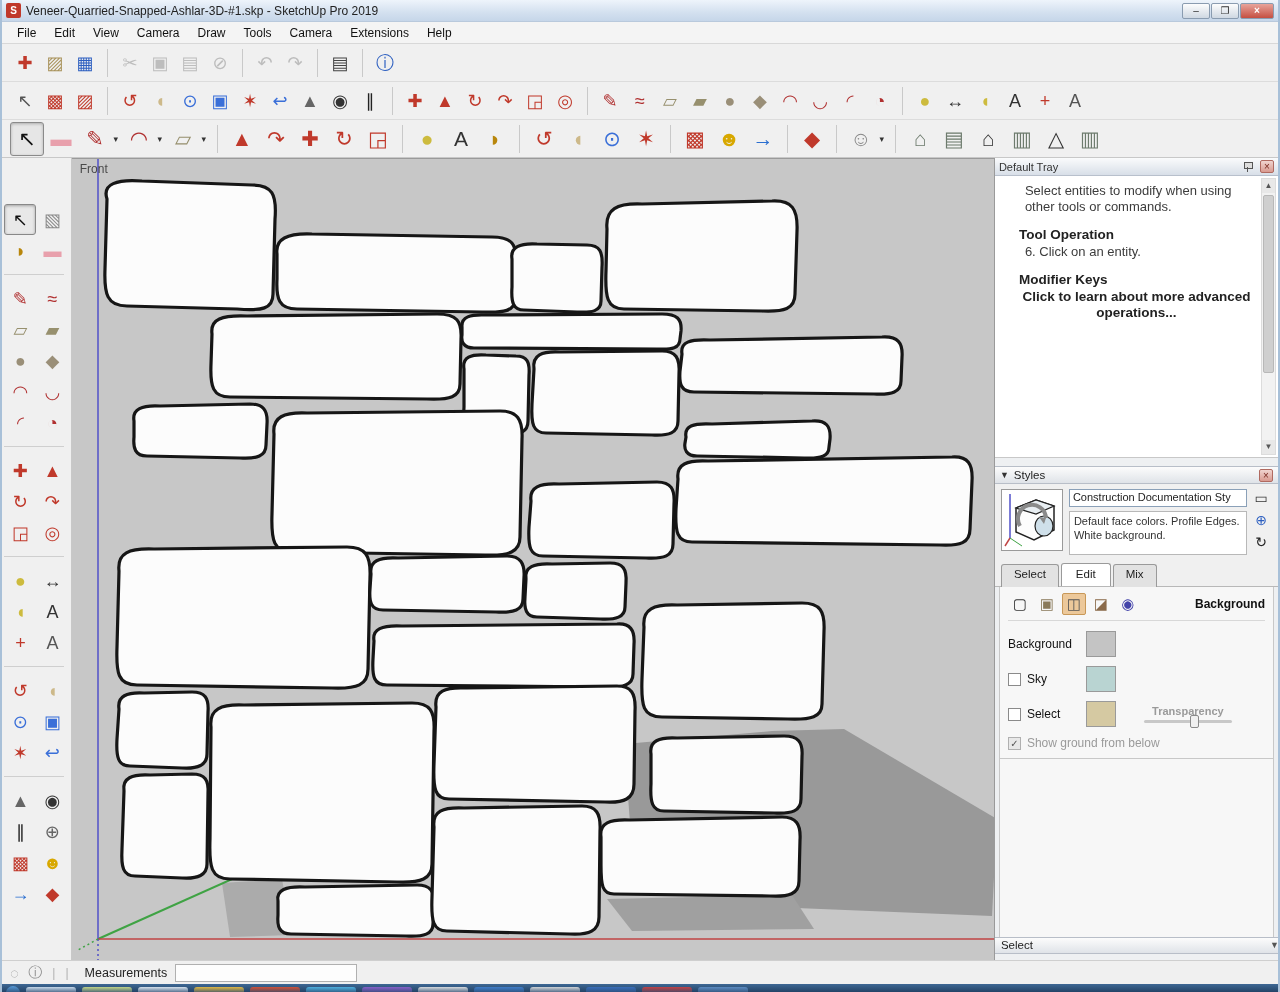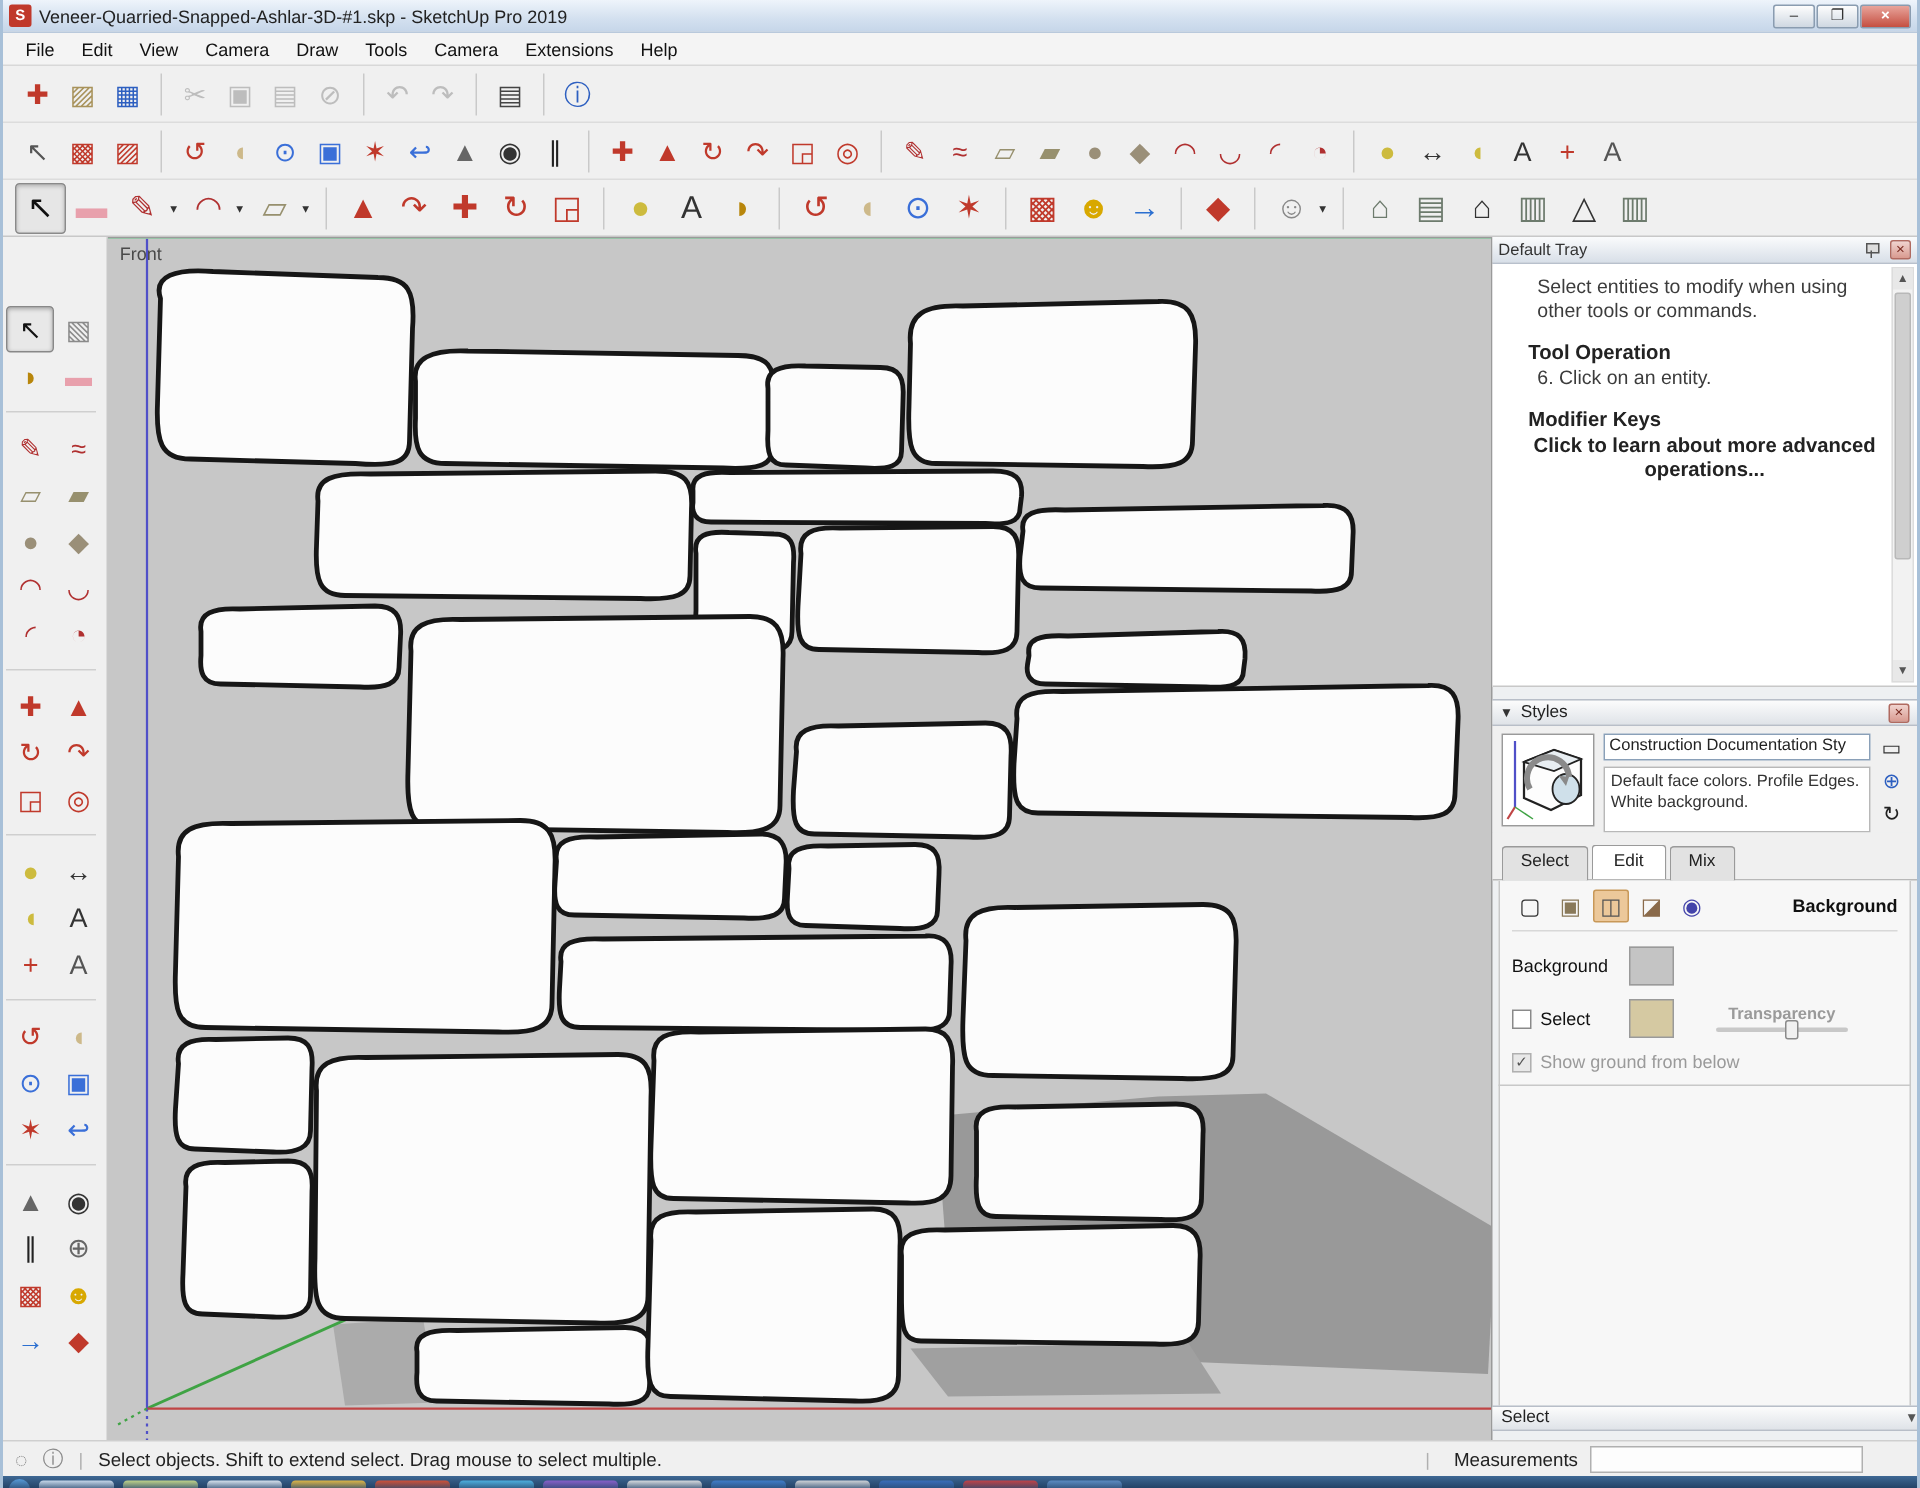--- a/index.html
+++ b/index.html
@@ -32,21 +32,21 @@
 
   
   .main { display:flex; height:802px; }
   .palette { width:70px; background:#f0f0f0; border-right:1px solid #c8c8c8; padding-top:46px; display:flex; flex-direction:column; align-items:center; }
   .pal-grid { display:grid; grid-template-columns:32px 32px; }
   .ptool { width:32px; height:31px; display:flex; align-items:center; justify-content:center; border:1px solid transparent; border-radius:3px; }
   .ptool .g { font-size:18px; line-height:1; }
   .ptool.active { border:1px solid #888; background:#e8e8e8; box-shadow:inset 0 1px 3px rgba(0,0,0,.3); }
   .pal-sep { height:9px; width:60px; border-bottom:1px solid #cfcfcf; margin-bottom:8px; }
 
-  .viewport { position:relative; width:925px; height:802px; background:#86efac; border-top:1px solid #9a9a9a; overflow:hidden; }
+  .viewport { position:relative; width:925px; height:802px; background:#bef264; border-top:1px solid #9a9a9a; overflow:hidden; }
   .vp-label { position:absolute; left:8px; top:3px; font-size:12px; color:#4a4a4a; z-index:5; }
   .viewport svg { position:absolute; left:0; top:0; }
 
   
   .tray { width:285px; background:#eef0f2; border-left:1px solid #9a9a9a; display:flex; flex-direction:column; position:relative; }
   .tray-head { height:18px; background:linear-gradient(#fafbfc,#d8dfe8); border-bottom:1px solid #b8c0cc; display:flex; align-items:center; padding:0 4px; }
   .tray-head .t { font-size:11px; color:#333; flex:1; }
   .pin { width:12px; height:12px; position:relative; margin-right:6px; }
   .pin::before { content:""; position:absolute; left:2px; top:1px; width:7px; height:5px; border:1px solid #555; background:#ddd; }
   .pin::after { content:""; position:absolute; left:5px; top:6px; width:1px; height:5px; background:#555; }
@@ -624,20 +624,25 @@
               <div class="mini-ic" style="color: rgb(68, 68, 170);">◉</div>
             </span>
           <span class="mini-label">Background</span>
         </div>
         <div class="swrow">
           <span class="lbl">Background</span>
           <span class="swatch" id="sw-bg" style="background: rgb(196, 196, 196);"></span>
         </div>
         <div class="swrow">
           <span class="cb"></span>
+          <span class="lbl" style="width:59px">Sky</span>
+          <span class="swatch" id="sw-sky" style="background: rgb(185, 212, 210);"></span>
+        </div>
+        <div class="swrow">
+          <span class="cb"></span>
           <span class="lbl" style="width:59px">Select</span>
           <span class="swatch" id="sw-ground" style="background: rgb(213, 201, 162);"></span>
           <span class="trans-wrap">
             <span class="trans-lbl">Transparency</span>
             <span class="slider">
                 <span class="sthumb"></span>
               </span>
           </span>
         </div>
         <div class="swrow" style="margin-bottom:2px">
@@ -652,21 +657,20 @@
         <span>Select</span>
         <span class="scrolldown">▼</span>
       </div>
     </div>
   </div>
 
   <div class="statusbar">
     <span class="st-ic">◌</span>
     <span class="st-ic">ⓘ</span>
     <span class="st-sep">|</span>
-    <span class="st-text">Select objects. Shift to extend select. Drag mouse to select multiple.</span>
     <span class="st-sep">|</span>
     <span class="meas-lbl">Measurements</span>
     <input class="meas-input" style="">
   </div>
 
   <div class="taskbar" id="taskbar">
       <div class="tk orb" style="background: linear-gradient(rgb(90, 160, 224), rgb(42, 74, 112));"></div>
       <div class="tk" style="background: linear-gradient(rgb(215, 230, 245), rgb(42, 74, 112));"></div>
       <div class="tk" style="background: linear-gradient(rgb(207, 224, 138), rgb(42, 74, 112));"></div>
       <div class="tk" style="background: linear-gradient(rgb(232, 240, 248), rgb(42, 74, 112));"></div>

